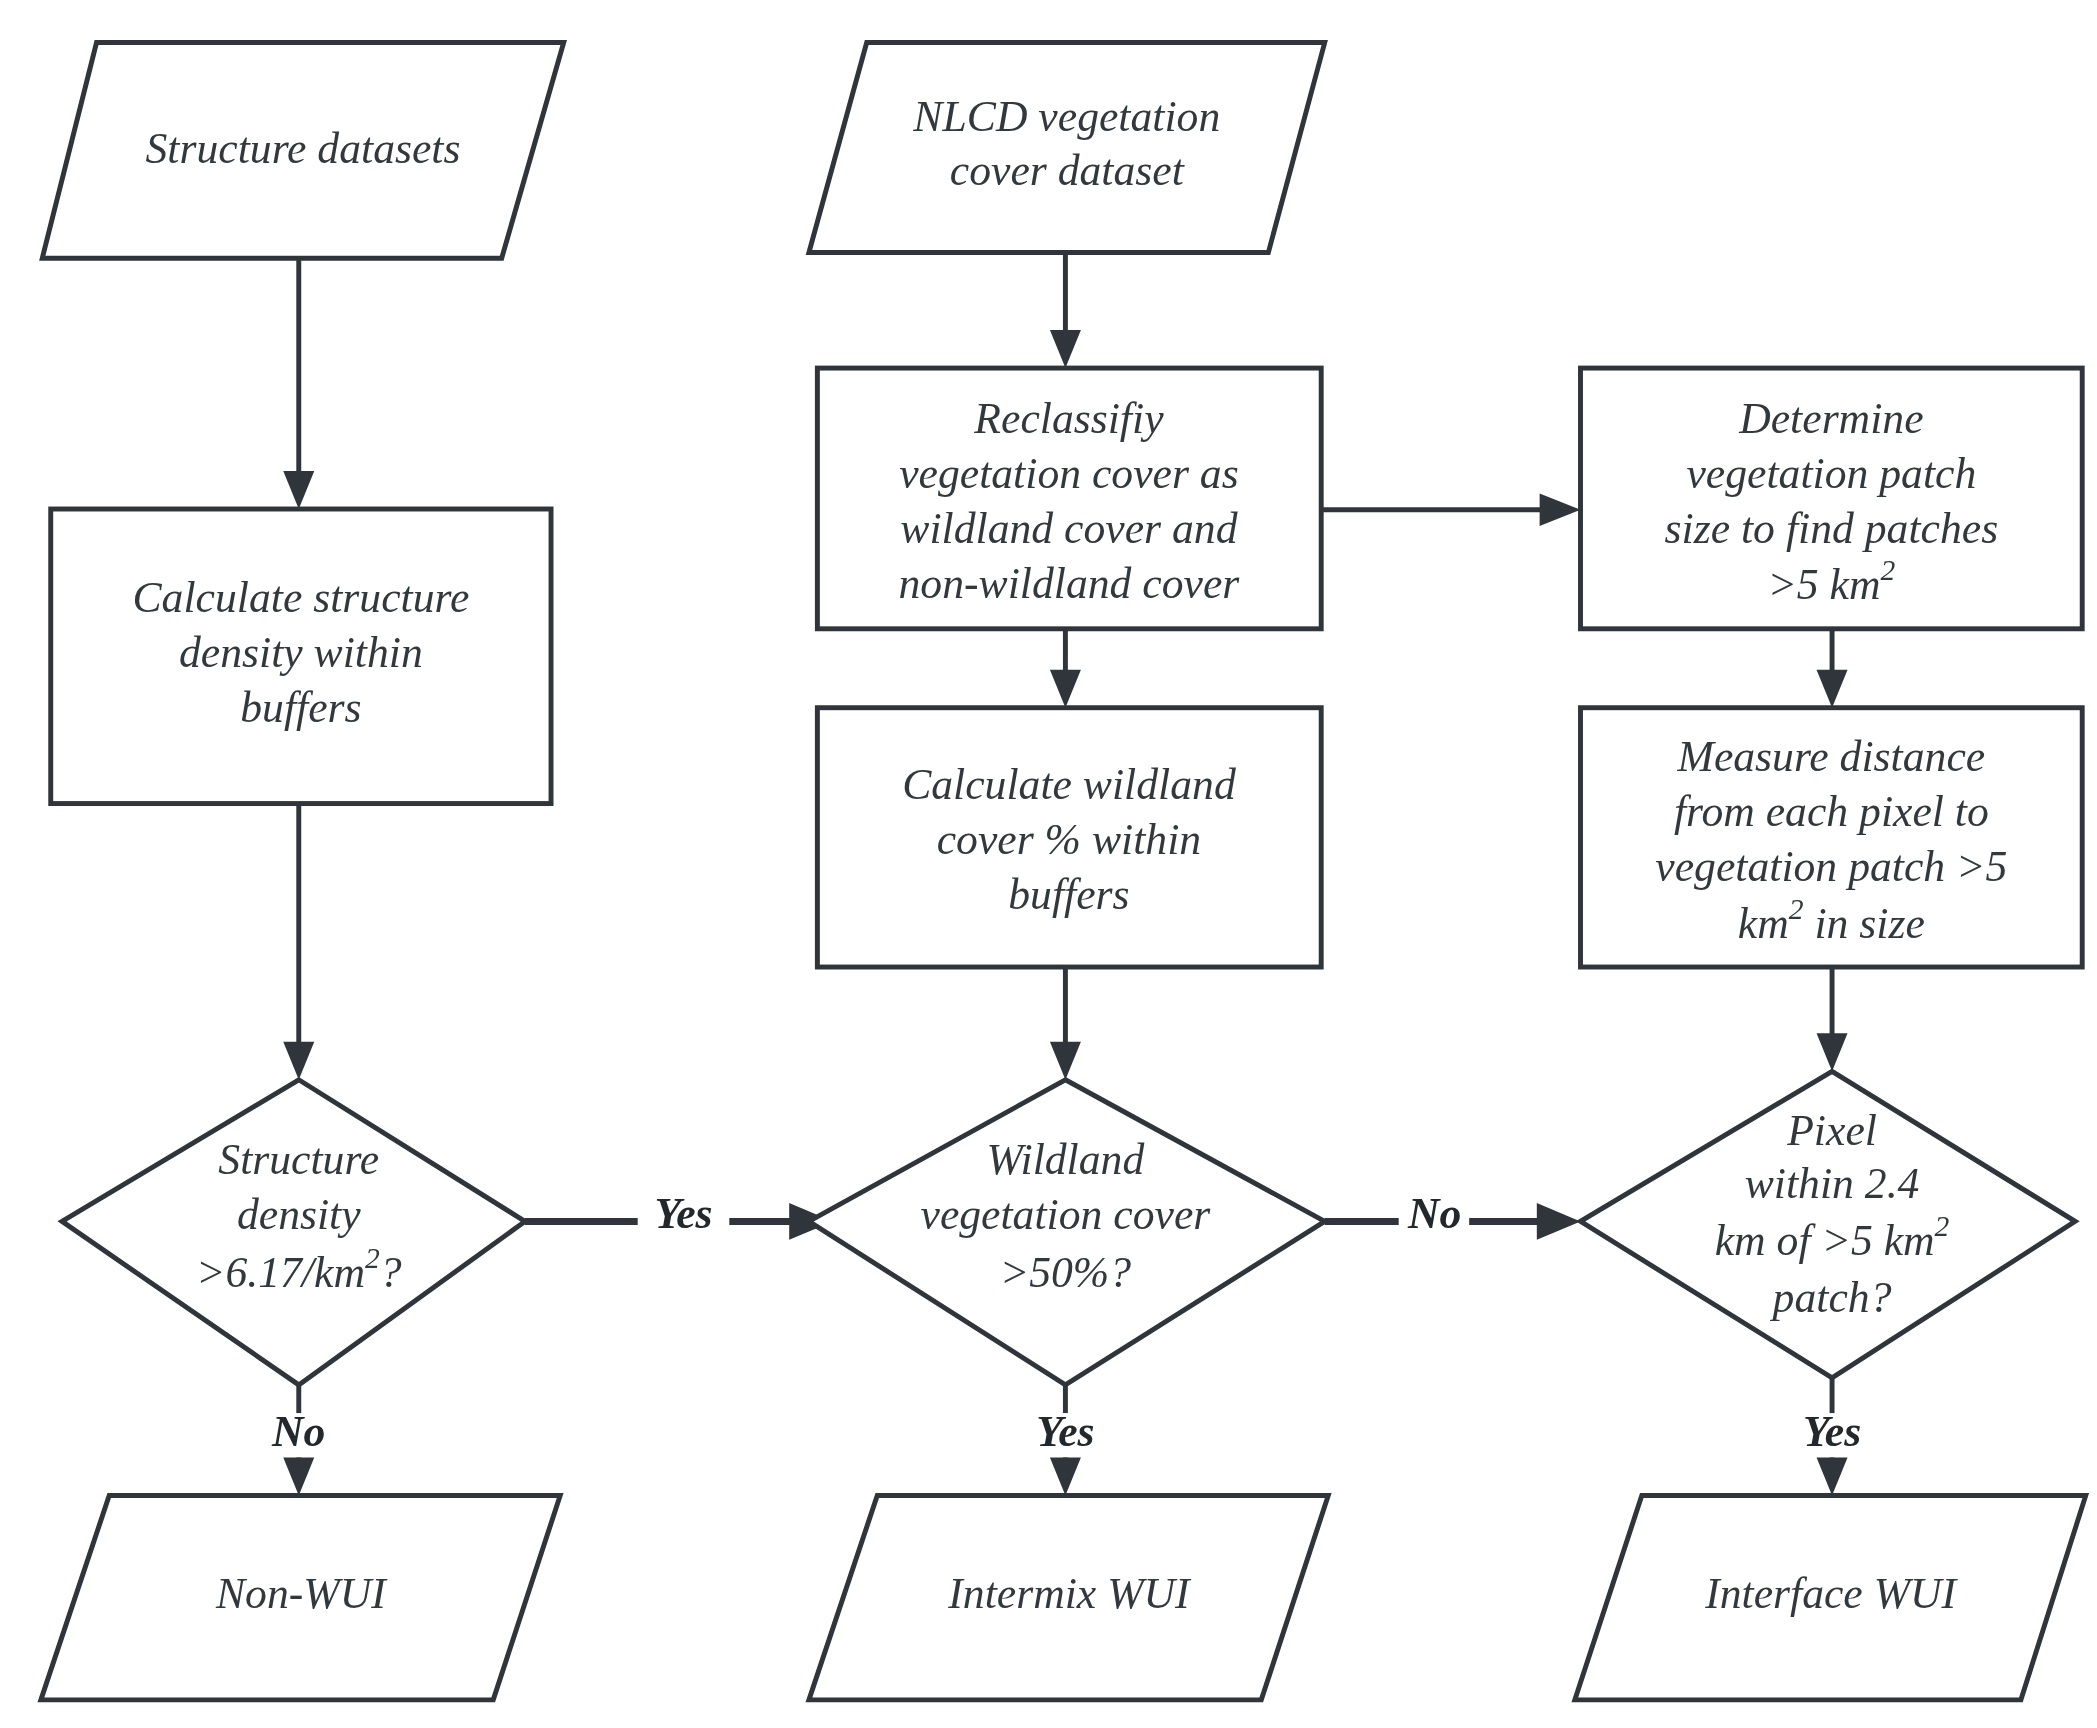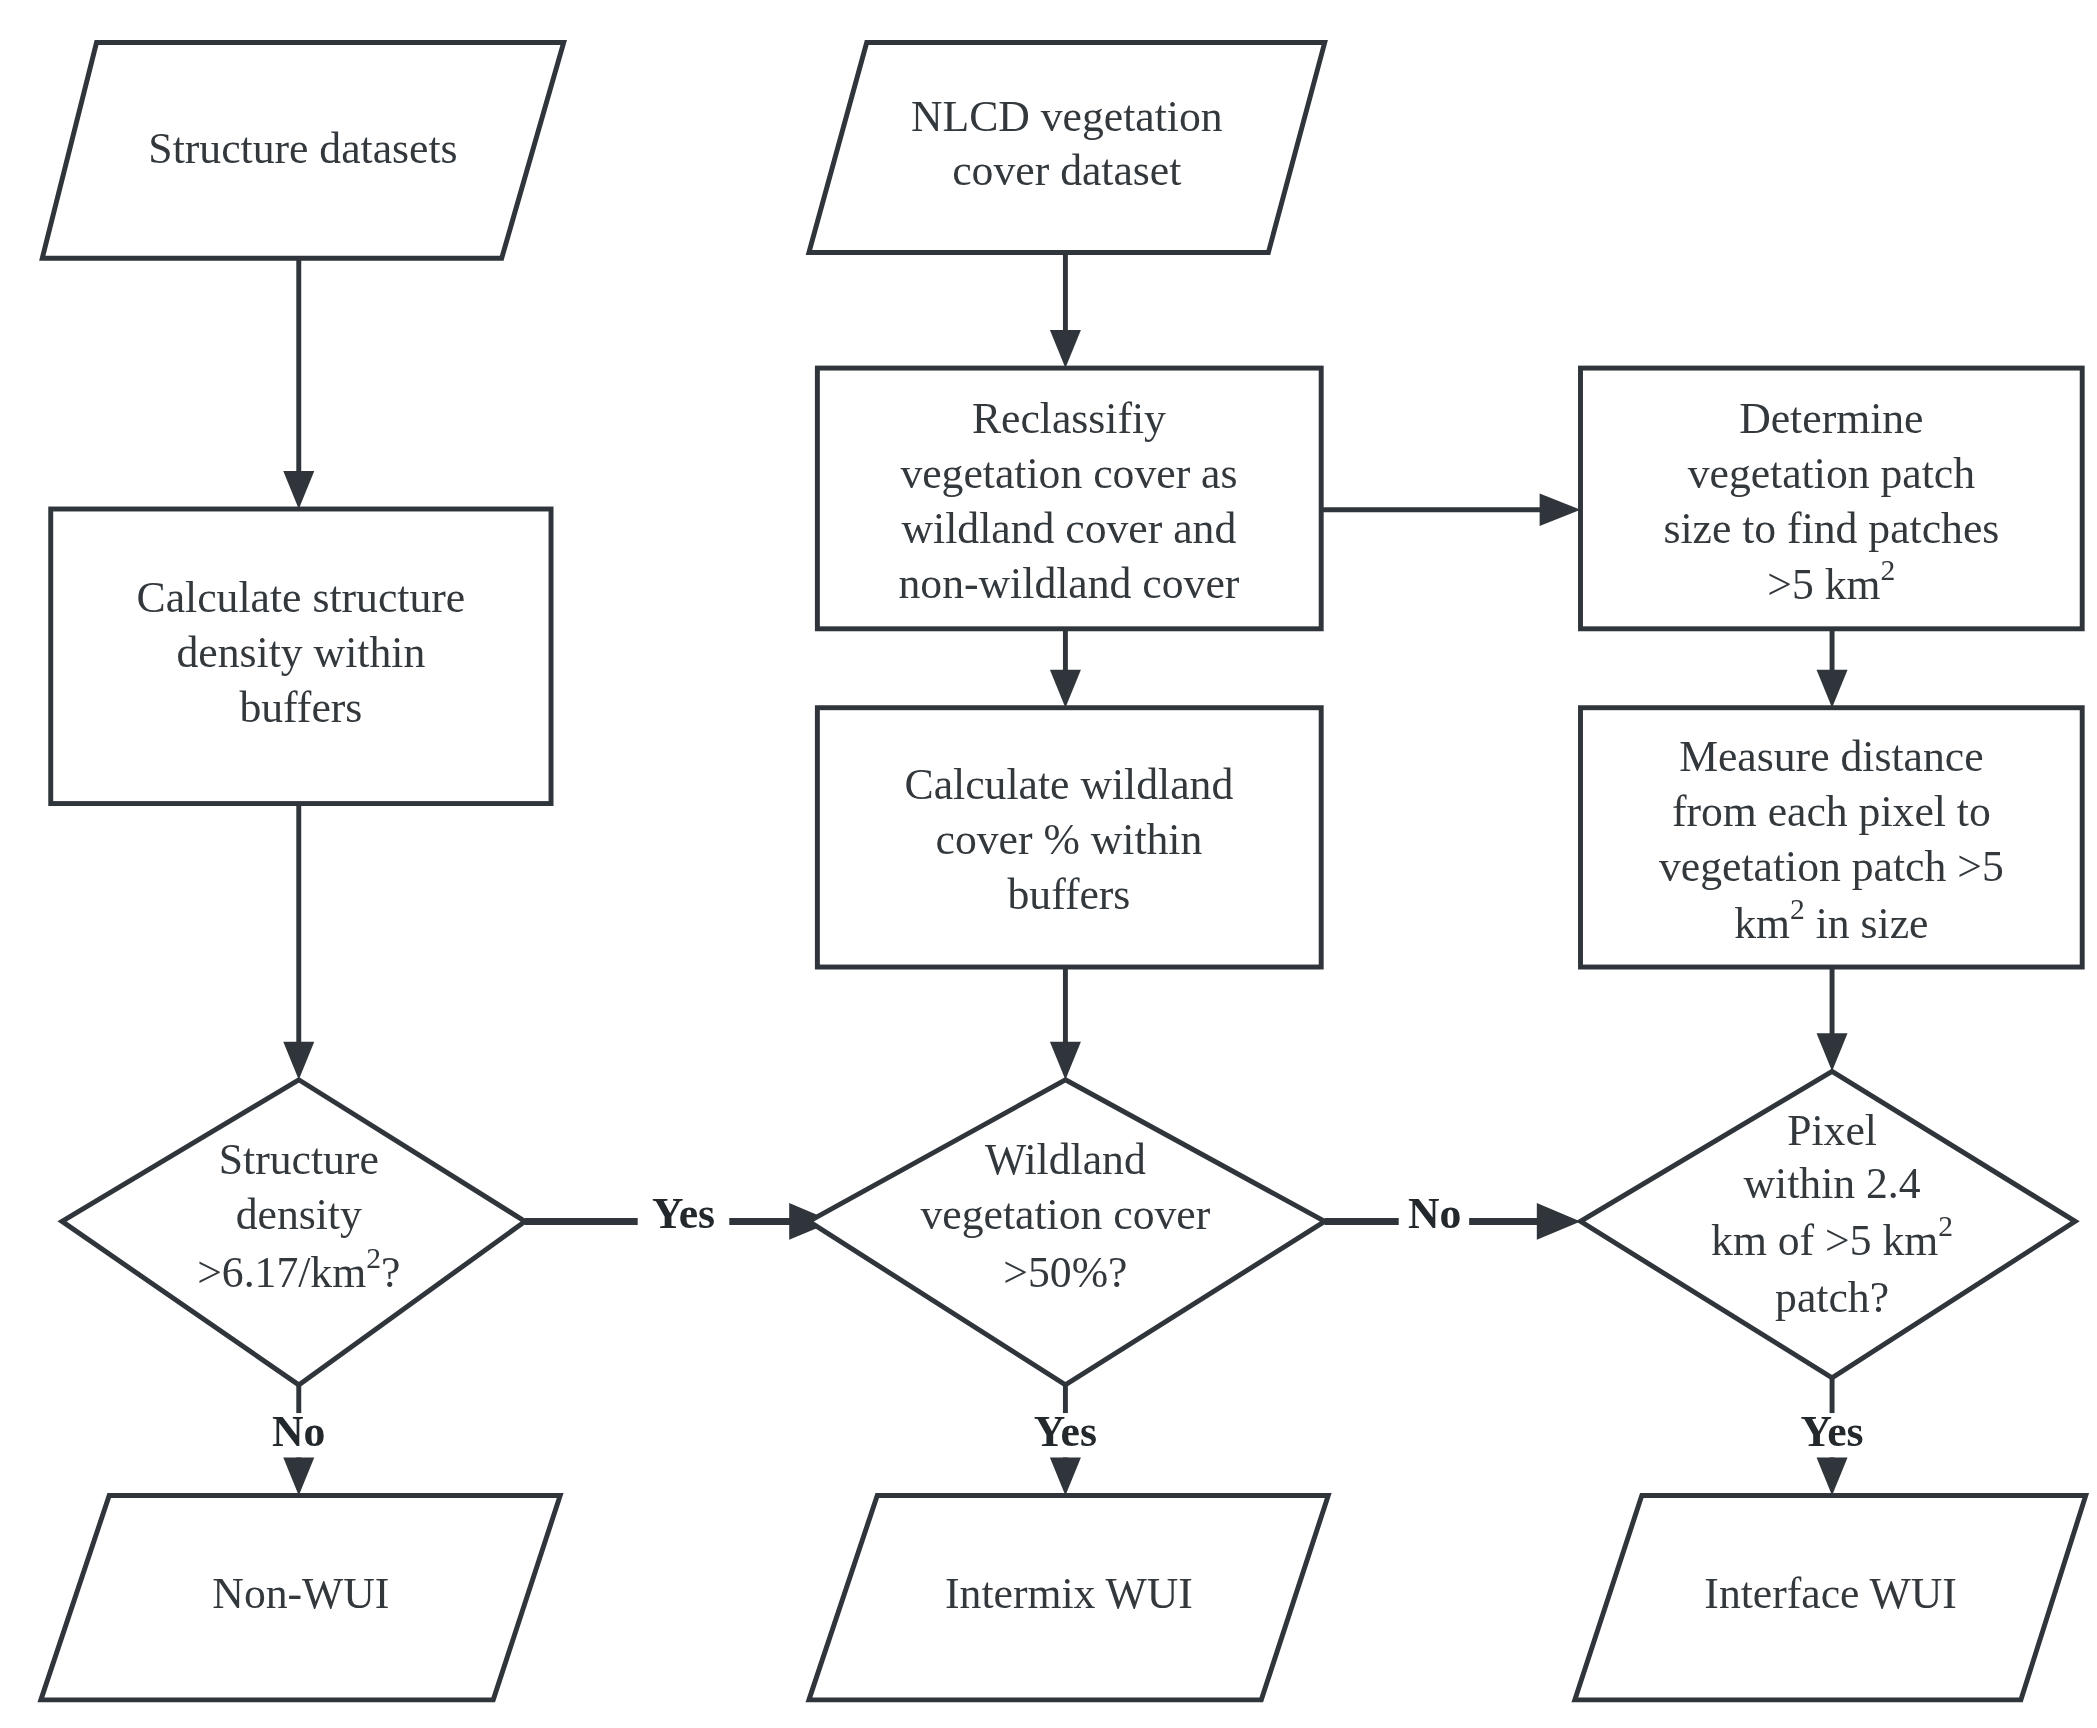--- a/index.html
+++ b/index.html
@@ -11,20 +11,21 @@
     width: 2097px;
     height: 1729px;
     font-family: "Liberation Serif", "DejaVu Serif", serif;
     overflow: hidden;
   }
   #flowchart-root {
     position: relative;
     width: 1894px;
     height: 1729px;
     background: #ffffff;
+    font-style: italic;
   }
   svg.chart-svg {
     position: absolute;
     top: 0;
     left: 0;
     width: 2097px;
     height: 1729px;
     display: block;
   }
   .node-shape {

